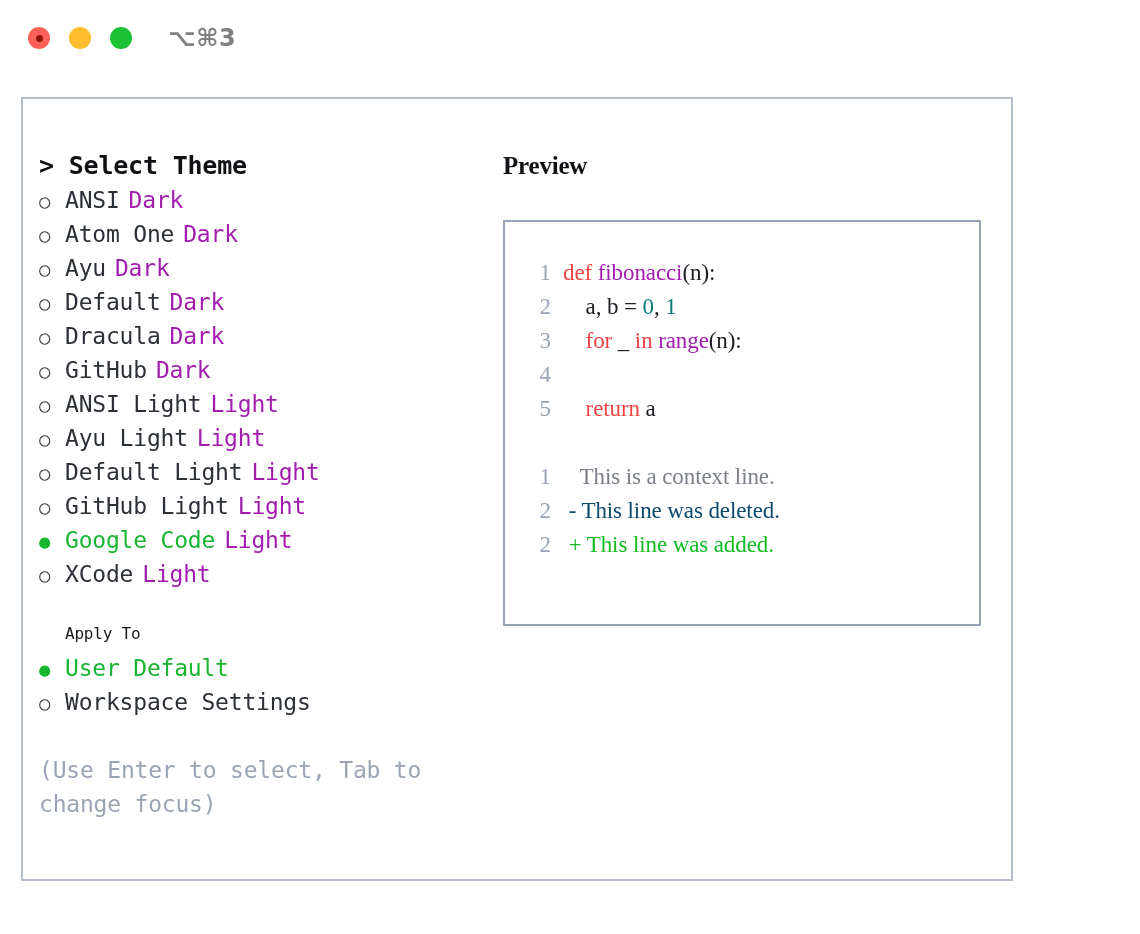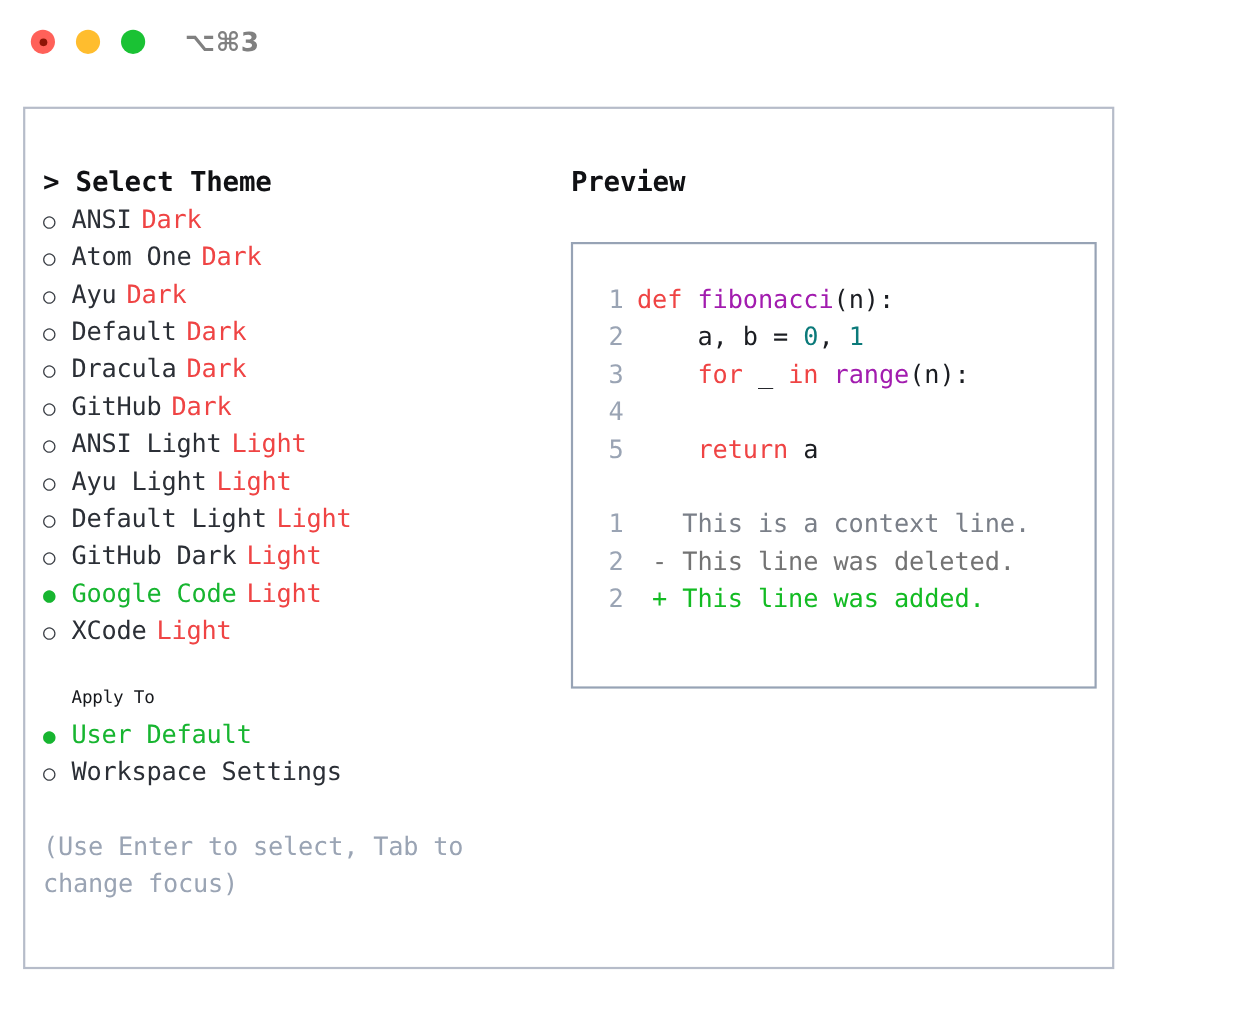--- a/index.html
+++ b/index.html
@@ -112,21 +112,21 @@
     display: inline-block;
     width: 26px;
     flex: 0 0 26px;
     font-size: 19px;
     color: #3b3f46;
   }
   .bullet.sel { color: #17b530; }
   .opt-label { color: #2b2f36; }
   .opt-row.selected .opt-label { color: #17b530; }
   .opt-tag {
-    color: #ef4444;
+    color: #a21caf;
     margin-left: 9px;
   }
 
   .apply-block { margin-top: 26px; }
   .apply-title {
     font-size: 16px;
     color: #16181c;
     line-height: 34px;
     padding-left: 26px;
     white-space: pre;
@@ -138,23 +138,24 @@
     font-size: 23px;
     line-height: 34px;
     color: #9aa4b4;
     width: 412px;
     letter-spacing: -0.2px;
   }
 
   
   .right-col {
     position: absolute;
-    left: 496px;
+    left: 480px;
     top: 50px;
     width: 490px;
+    font-family: Liberation Serif, serif;
   }
   .preview-title {
     font-size: 25px;
     font-weight: 700;
     color: #101114;
     line-height: 34px;
     letter-spacing: -0.2px;
   }
   .preview-box {
     margin-top: 37px;
@@ -185,21 +186,21 @@
   }
   .code-text { color: #1b1d22; }
   .tok-kw   { color: #ef4444; }
   .tok-fn   { color: #a21caf; }
   .tok-num  { color: #0b7a7a; }
   .tok-punc { color: #1b1d22; }
   .tok-var  { color: #1b1d22; }
 
   .spacer-line { height: 34px; }
   .diff-ctx { color: #7a7f88; }
-  .diff-del { color: #737373; }
+  .diff-del { color: #0c4a6e; }
   .diff-add { color: #13bb23; }
 </style>
 </head>
 <body>
 
 <div class="window">
 
   <div class="titlebar">
     <div class="dots">
       <span class="dot dot-close"></span>
@@ -218,21 +219,21 @@
       <div class="opt-list" id="theme-list">
           <div class="opt-row"><span class="bullet">○</span><span class="opt-label">ANSI</span><span class="opt-tag">Dark</span></div>
           <div class="opt-row"><span class="bullet">○</span><span class="opt-label">Atom One</span><span class="opt-tag">Dark</span></div>
           <div class="opt-row"><span class="bullet">○</span><span class="opt-label">Ayu</span><span class="opt-tag">Dark</span></div>
           <div class="opt-row"><span class="bullet">○</span><span class="opt-label">Default</span><span class="opt-tag">Dark</span></div>
           <div class="opt-row"><span class="bullet">○</span><span class="opt-label">Dracula</span><span class="opt-tag">Dark</span></div>
           <div class="opt-row"><span class="bullet">○</span><span class="opt-label">GitHub</span><span class="opt-tag">Dark</span></div>
           <div class="opt-row"><span class="bullet">○</span><span class="opt-label">ANSI Light</span><span class="opt-tag">Light</span></div>
           <div class="opt-row"><span class="bullet">○</span><span class="opt-label">Ayu Light</span><span class="opt-tag">Light</span></div>
           <div class="opt-row"><span class="bullet">○</span><span class="opt-label">Default Light</span><span class="opt-tag">Light</span></div>
-          <div class="opt-row"><span class="bullet">○</span><span class="opt-label">GitHub Dark</span><span class="opt-tag">Light</span></div>
+          <div class="opt-row"><span class="bullet">○</span><span class="opt-label">GitHub Light</span><span class="opt-tag">Light</span></div>
           <div class="opt-row selected"><span class="bullet sel">●</span><span class="opt-label">Google Code</span><span class="opt-tag">Light</span></div>
           <div class="opt-row"><span class="bullet">○</span><span class="opt-label">XCode</span><span class="opt-tag">Light</span></div>
         </div>
 
       <div class="apply-block">
         <div class="apply-title">Apply To</div>
         <div id="apply-list">
             <div class="opt-row selected"><span class="bullet sel">●</span><span class="opt-label">User Default</span></div>
             <div class="opt-row"><span class="bullet">○</span><span class="opt-label">Workspace Settings</span></div>
           </div>

